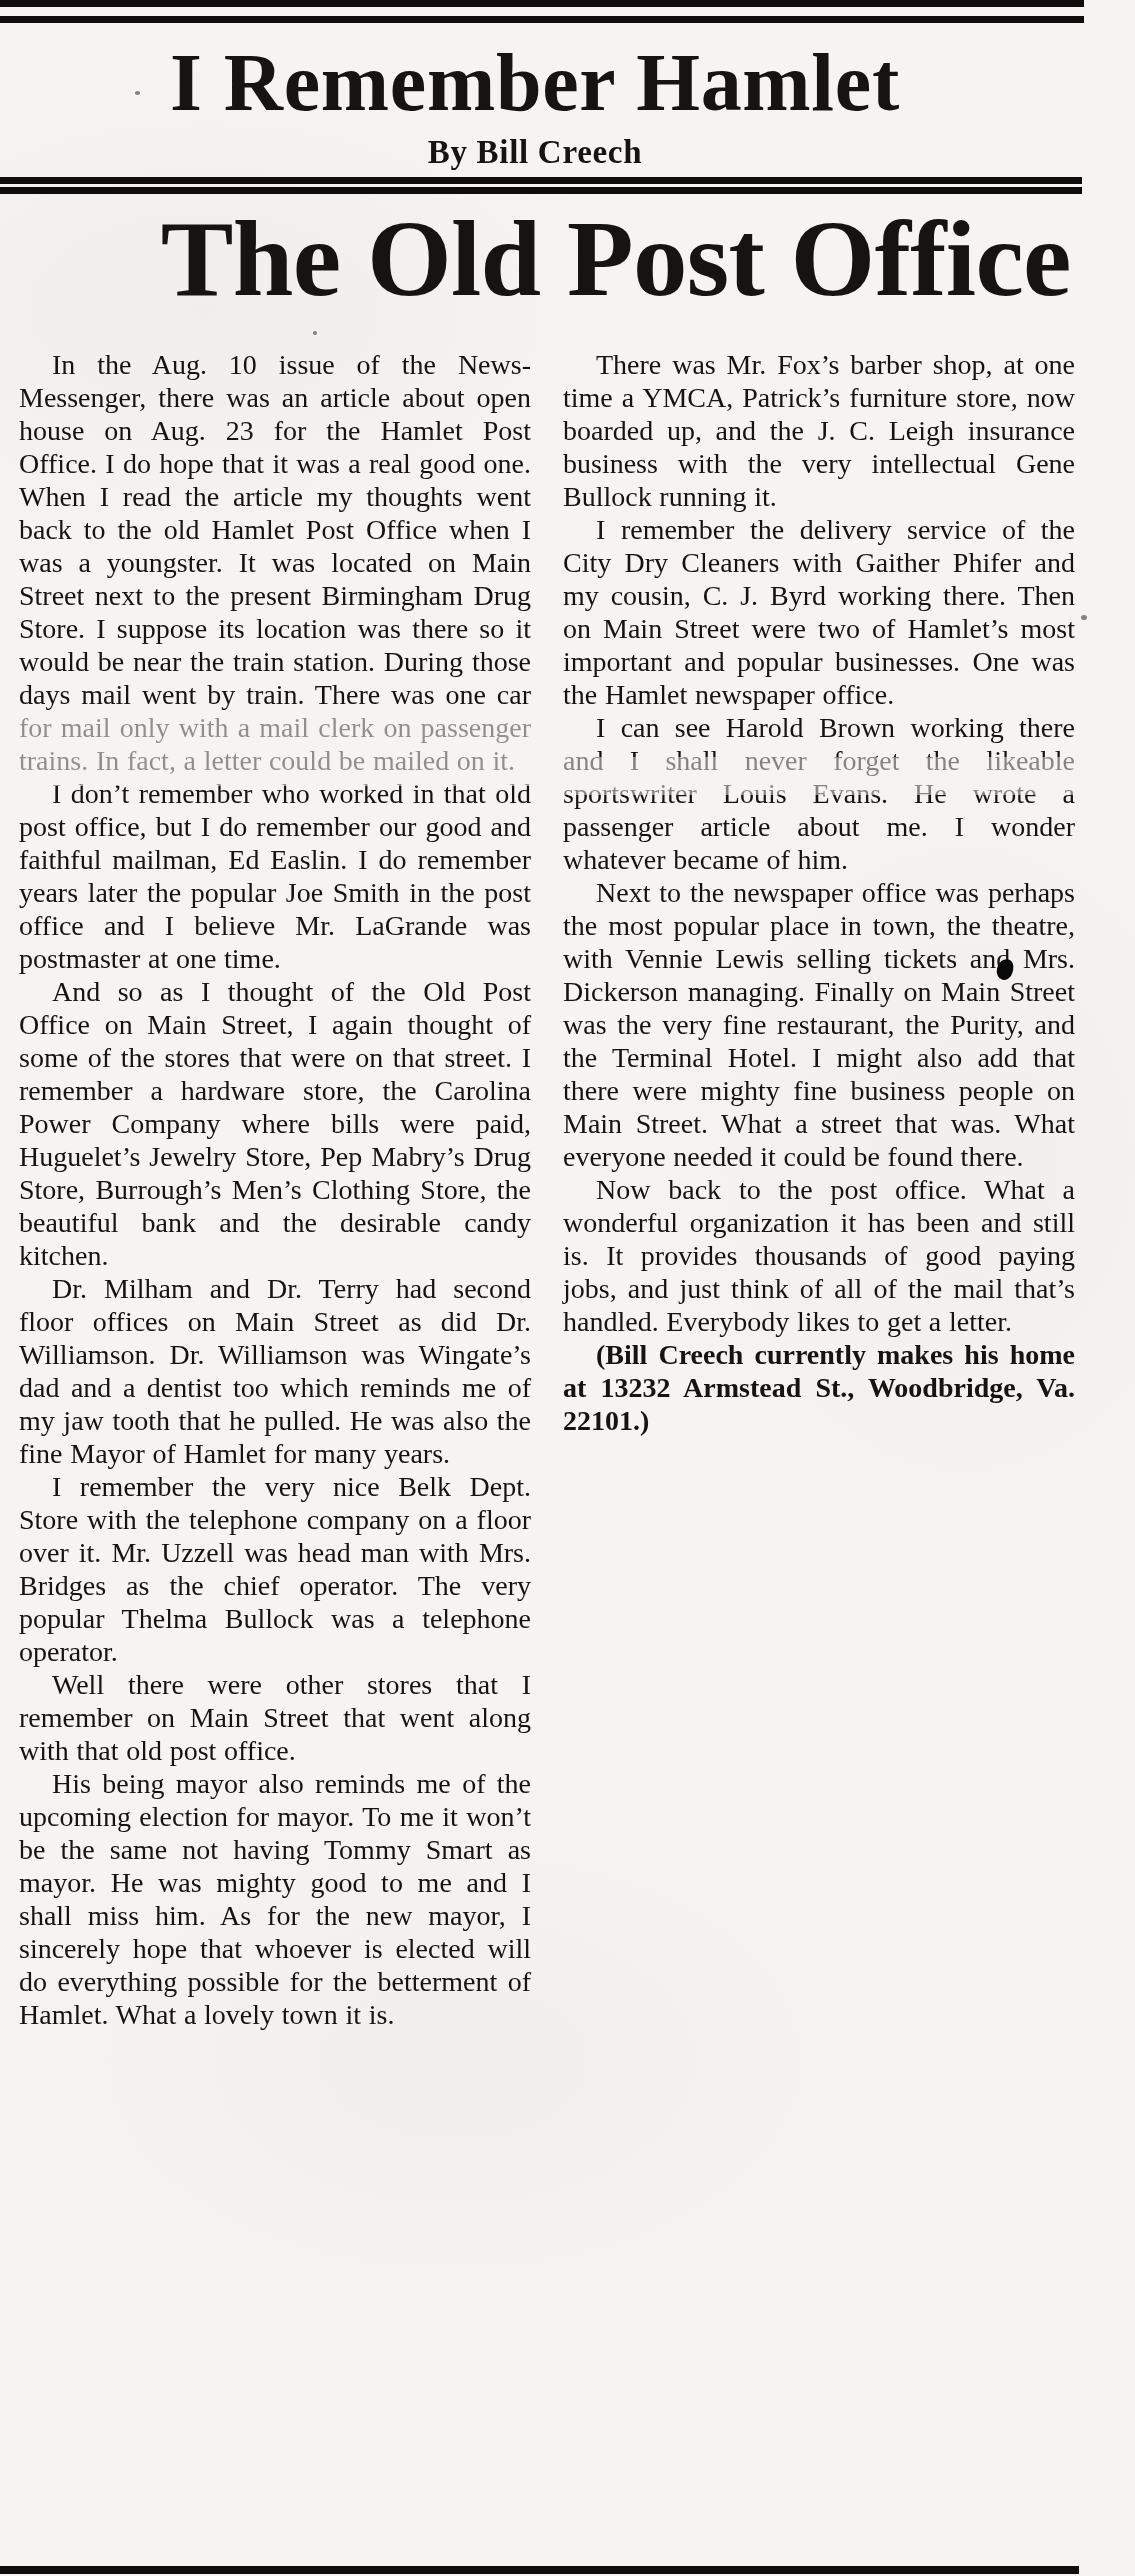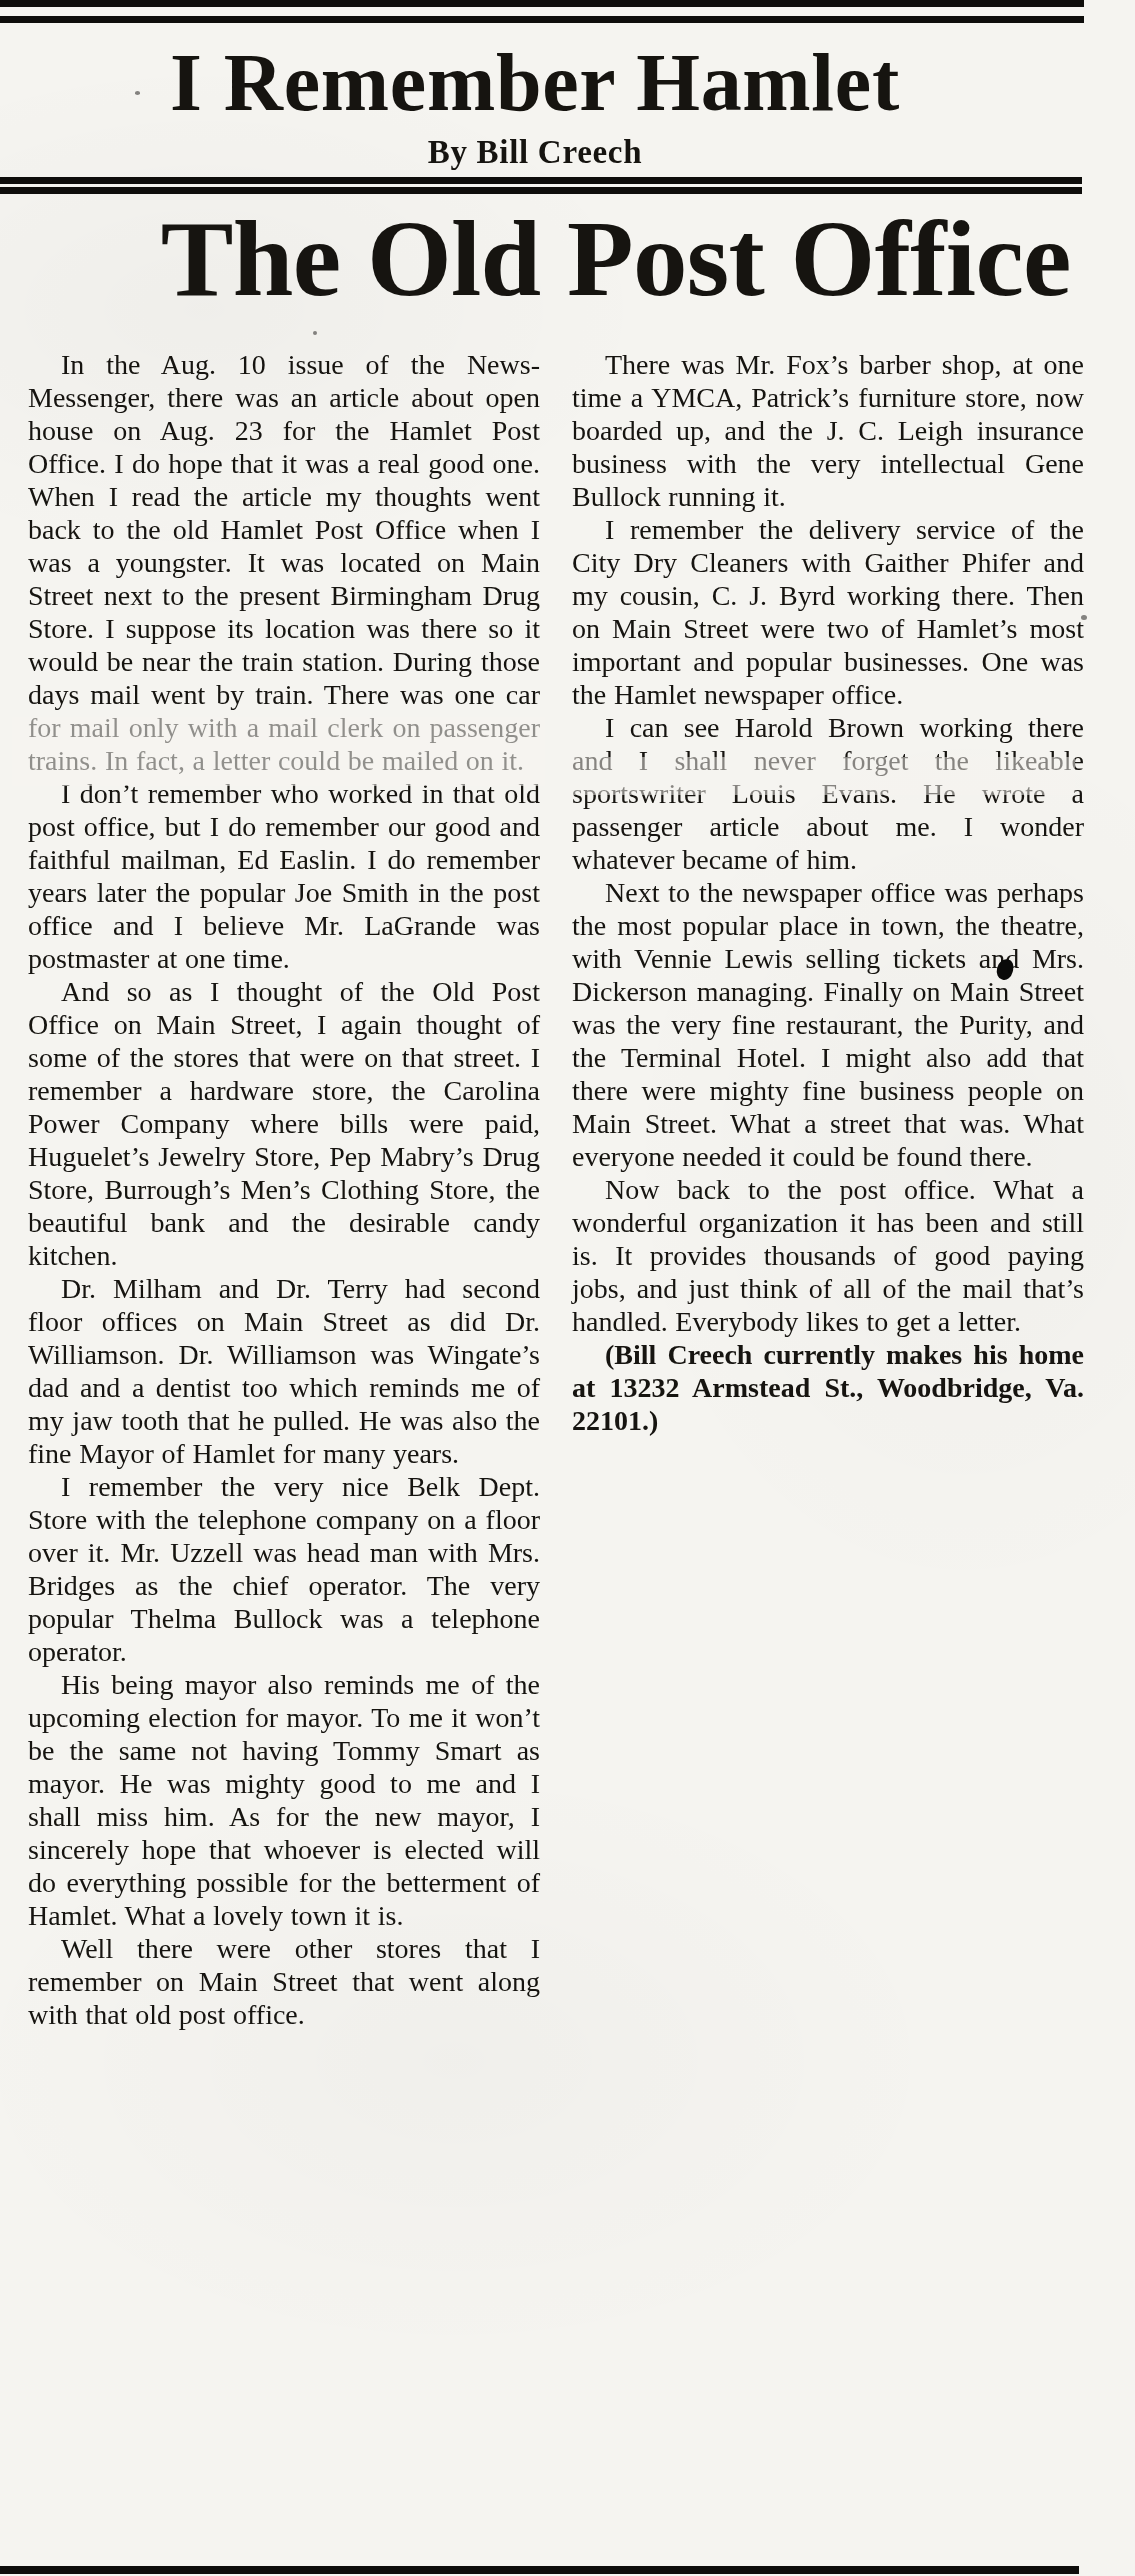--- a/index.html
+++ b/index.html
@@ -29,21 +29,21 @@
     margin-top:10.2px; font-size:33px; font-weight:700; letter-spacing:0.7px;
   }
 
   .headline {
     position:absolute; top:202px; left:5.8px; width:1065px; margin:0;
     text-align:right; font-size:109px; line-height:1.05; font-weight:700;
     letter-spacing:-0.7px; white-space:nowrap;
   }
 
   .columns {
-    position:absolute; top:348px; left:28px; width:1057px;
+    position:absolute; top:348px; left:19px; width:1057px;
     display:flex; gap:32px;
   }
   .col { width:512px; font-size:28px; line-height:33px; text-align:justify;
          hyphens:auto; -webkit-hyphens:auto; word-spacing:0.7px; }
   .col p { margin:0; text-indent:33px; }
   .col p.bold { font-weight:700; }
 
   
   .fade-strip { position:absolute; pointer-events:none; }
   .fade-strip-1 { left:11.6px;  top:717px;  width:533px; height:69px; background:rgba(245,244,240,0.55); }
@@ -75,22 +75,22 @@
 
   <h2 class="headline">The Old Post Office</h2>
 
   <div class="columns">
     <div class="col">
         <p>In the Aug. 10 issue of the News-Messenger, there was an article about open house on Aug. 23 for the Hamlet Post Office. I do hope that it was a real good one. When I read the article my thoughts went back to the old Hamlet Post Office when I was a youngster. It was located on Main Street next to the present Birmingham Drug Store. I suppose its location was there so it would be near the train station. During those days mail went by train. There was one car for mail only with a mail clerk on passenger trains. In fact, a letter could be mailed on it.</p>
         <p>I don’t remember who worked in that old post office, but I do remember our good and faithful mailman, Ed Easlin. I do remember years later the popular Joe Smith in the post office and I believe Mr. LaGrande was postmaster at one time.</p>
         <p>And so as I thought of the Old Post Office on Main Street, I again thought of some of the stores that were on that street. I remember a hardware store, the Carolina Power Company where bills were paid, Huguelet’s Jewelry Store, Pep Mabry’s Drug Store, Burrough’s Men’s Clothing Store, the beautiful bank and the desirable candy kitchen.</p>
         <p>Dr. Milham and Dr. Terry had second floor offices on Main Street as did Dr. Williamson. Dr. Williamson was Wingate’s dad and a dentist too which reminds me of my jaw tooth that he pulled. He was also the fine Mayor of Hamlet for many years.</p>
         <p>I remember the very nice Belk Dept. Store with the telephone company on a floor over it. Mr. Uzzell was head man with Mrs. Bridges as the chief operator. The very popular Thelma Bullock was a telephone operator.</p>
+        <p>Well there were other stores that I remember on Main Street that went along with that old post office.</p>
         <p>His being mayor also reminds me of the upcoming election for mayor. To me it won’t be the same not having Tommy Smart as mayor. He was mighty good to me and I shall miss him. As for the new mayor, I sincerely hope that whoever is elected will do everything possible for the betterment of Hamlet. What a lovely town it is.</p>
-        <p>Well there were other stores that I remember on Main Street that went along with that old post office.</p>
       </div>
     <div class="col">
         <p>There was Mr. Fox’s barber shop, at one time a YMCA, Patrick’s furniture store, now boarded up, and the J. C. Leigh insurance business with the very intellectual Gene Bullock running it.</p>
         <p>I remember the delivery service of the City Dry Cleaners with Gaither Phifer and my cousin, C. J. Byrd working there. Then on Main Street were two of Hamlet’s most important and popular businesses. One was the Hamlet newspaper office.</p>
         <p>I can see Harold Brown working there and I shall never forget the likeable sportswriter Louis Evans. He wrote a passenger article about me. I wonder whatever became of him.</p>
         <p>Next to the newspaper office was perhaps the most popular place in town, the theatre, with Vennie Lewis selling tickets and Mrs. Dickerson managing. Finally on Main Street was the very fine restaurant, the Purity, and the Terminal Hotel. I might also add that there were mighty fine business people on Main Street. What a street that was. What everyone needed it could be found there.</p>
         <p>Now back to the post office. What a wonderful organization it has been and still is. It provides thousands of good paying jobs, and just think of all of the mail that’s handled. Everybody likes to get a letter.</p>
         <p class="bold">(Bill Creech currently makes his home at 13232 Armstead St., Woodbridge, Va. 22101.)</p>
       </div>
   </div>

